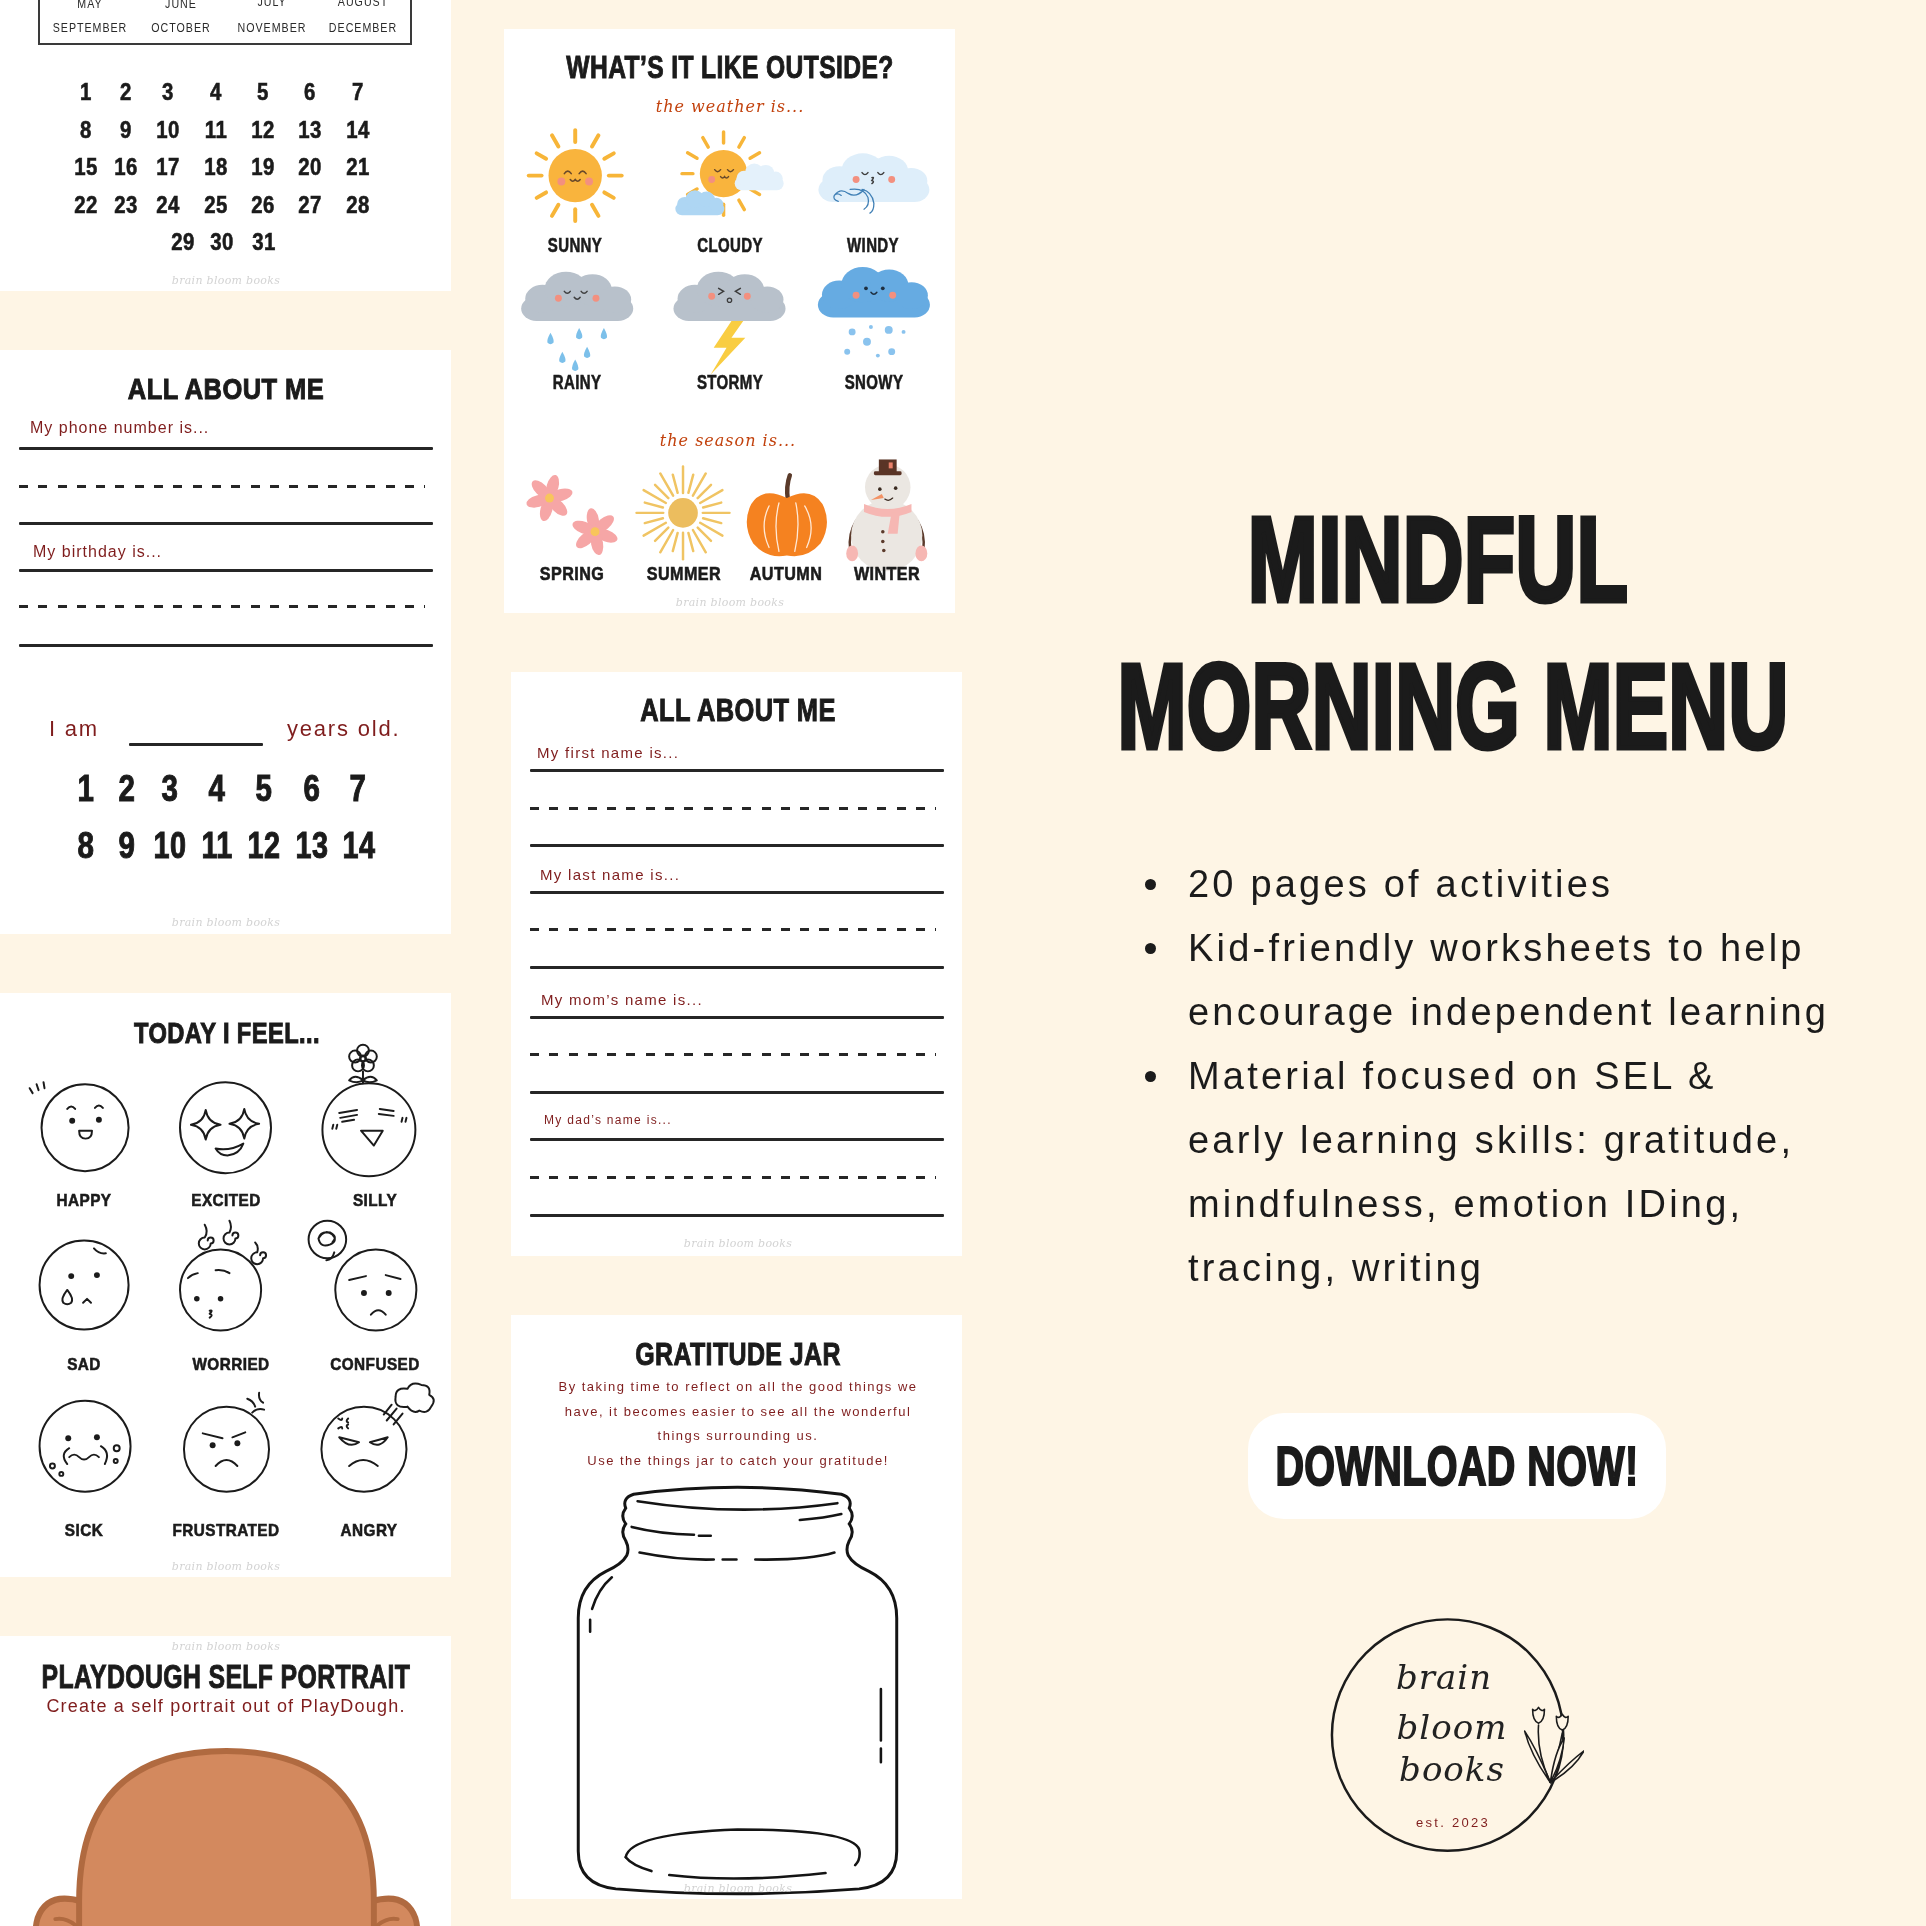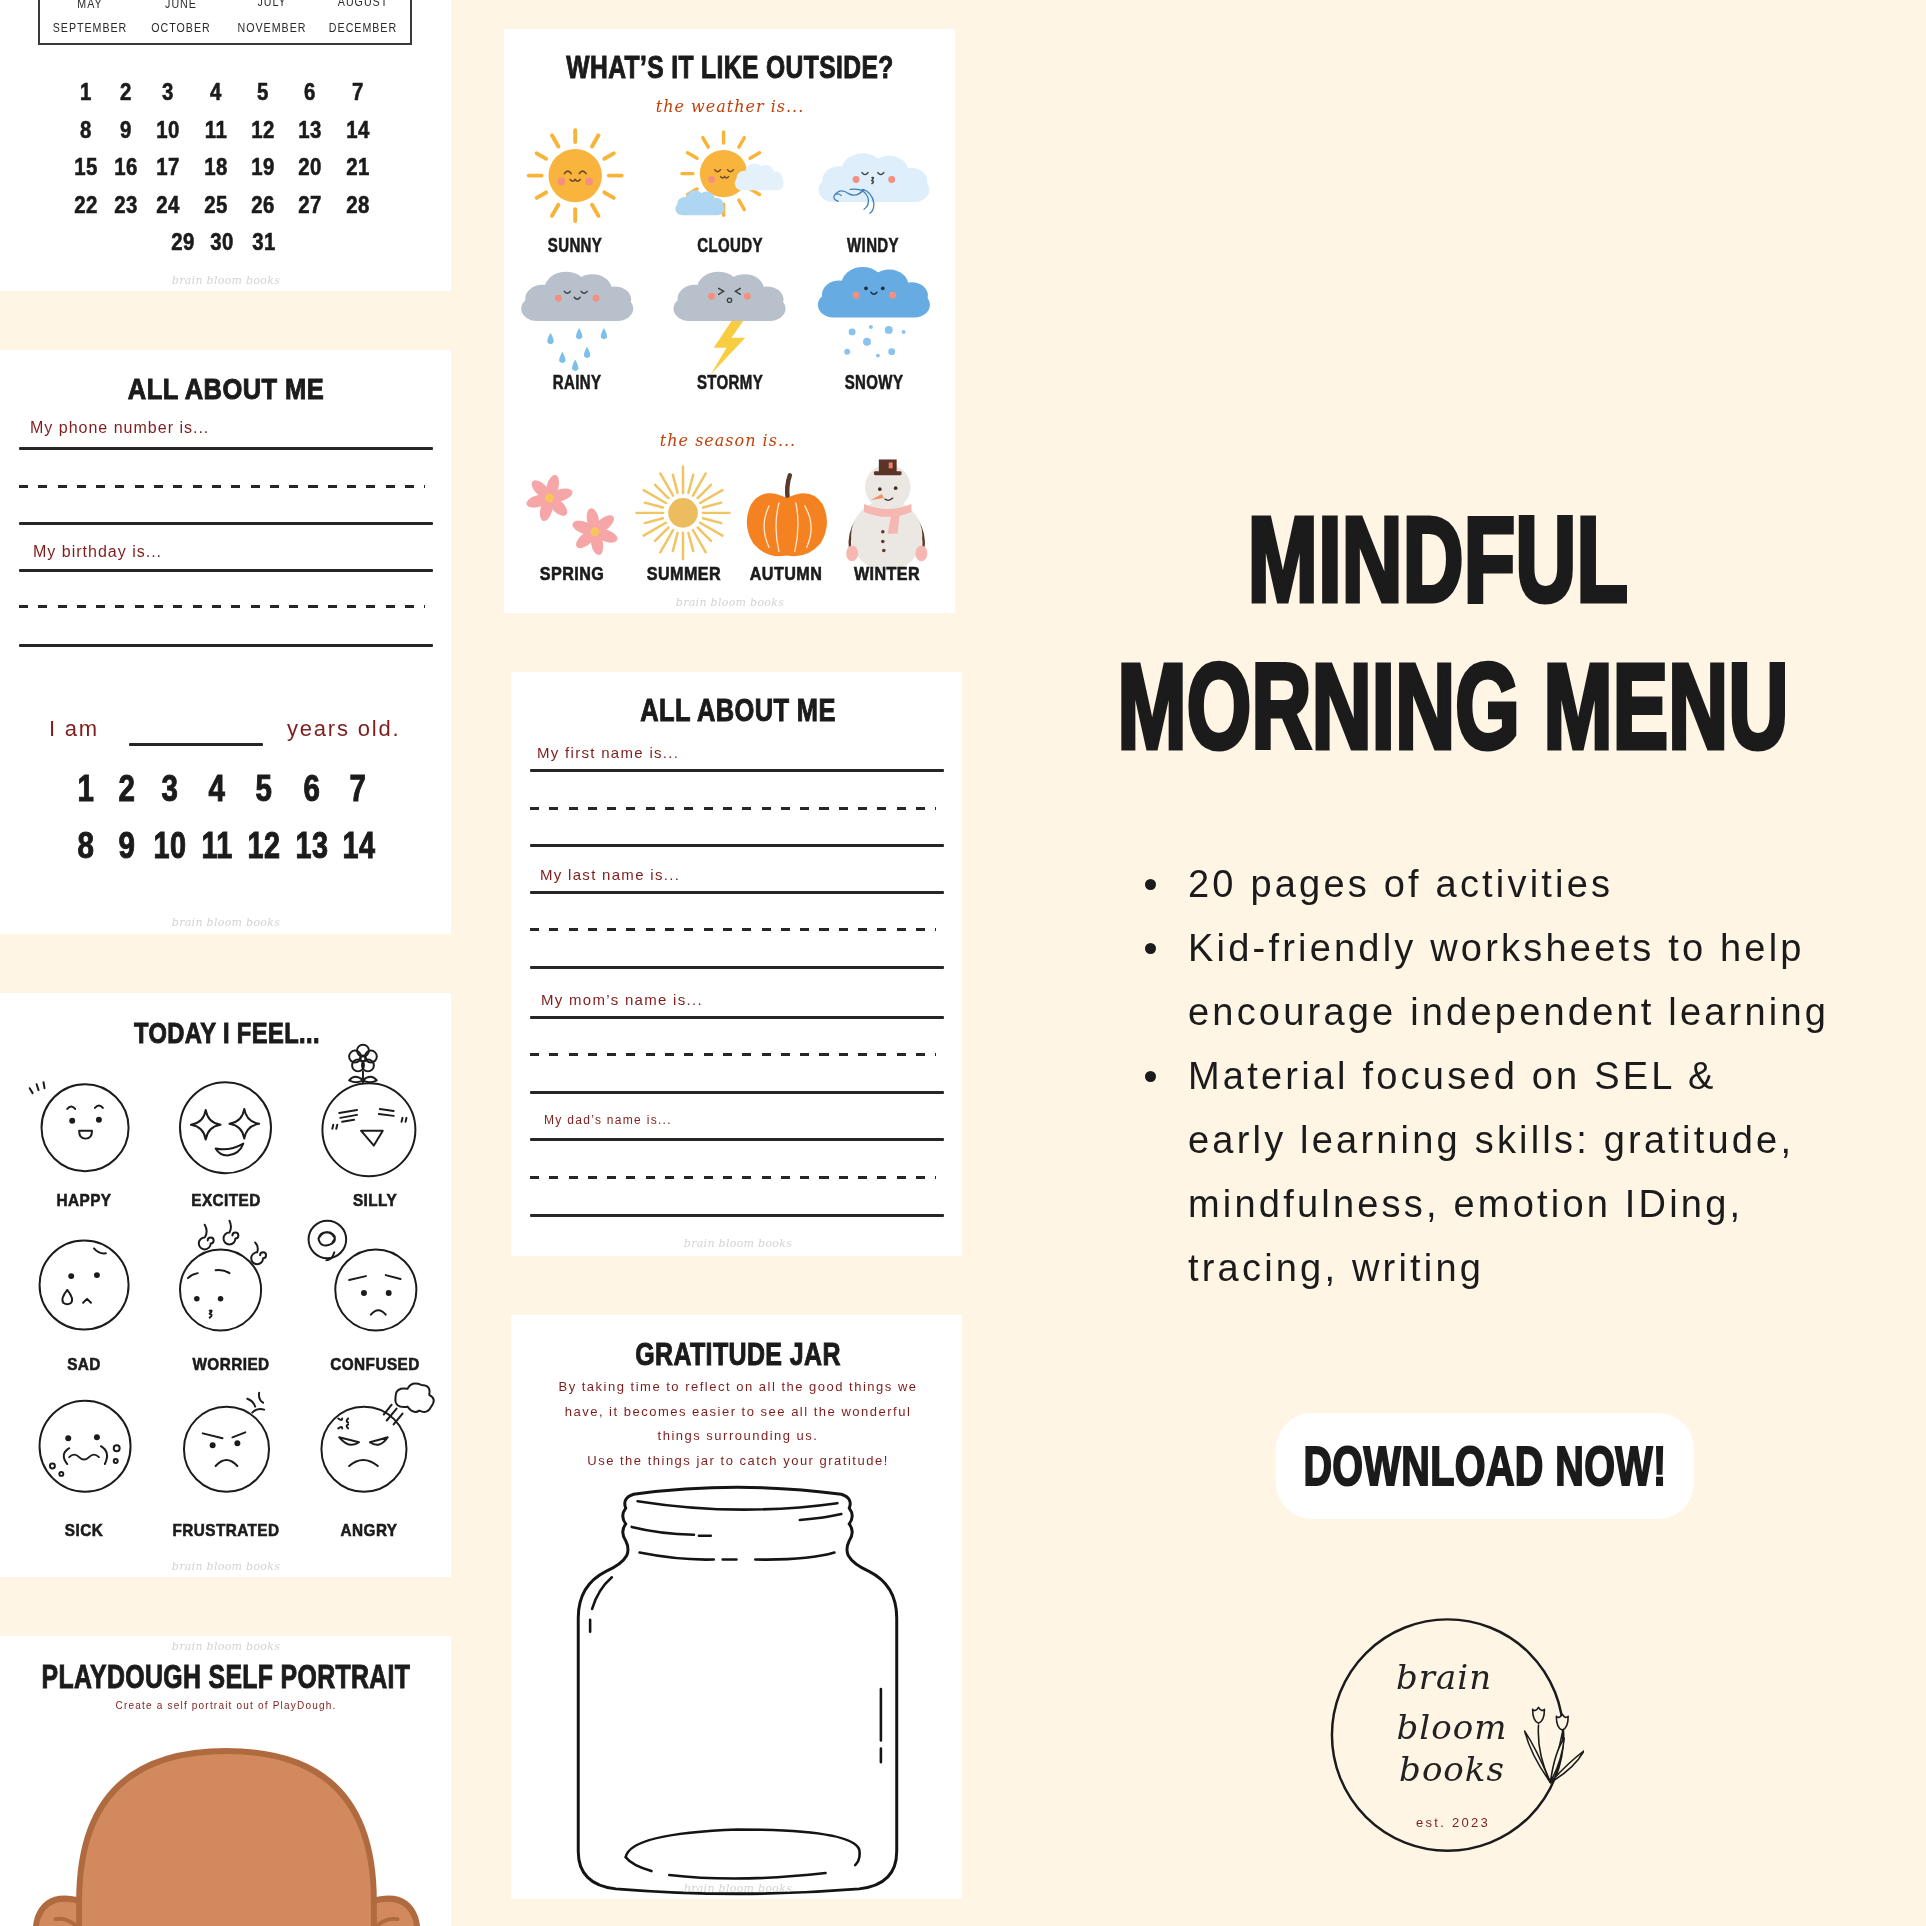--- a/index.html
+++ b/index.html
@@ -205,21 +205,21 @@
 
 <section class="page" style="left:0;top:1636px;">
   <svg class="overlay" width="451" height="584" viewBox="0 0 456 590">
     <path d="M82 268 Q48 258 38 285 Q32 305 44 330 L82 330 Z" fill="#d3895e" stroke="#b06a40" stroke-width="6"></path>
     <path d="M376 268 Q410 258 420 285 Q426 305 414 330 L376 330 Z" fill="#d3895e" stroke="#b06a40" stroke-width="6"></path>
     <path d="M56 286 q10 -2 20 6 M402 286 q-10 -2 -20 6" stroke="#b06a40" stroke-width="4" fill="none" stroke-linecap="round"></path>
     <path d="M80 600 L80 268 Q80 116 229 116 Q378 116 378 268 L378 600 Z" fill="#d3895e" stroke="#b06a40" stroke-width="6"></path>
   </svg>
   <div class="abs wm cc" style="left:226px;top:10px;">brain bloom books</div>
   <div class="abs bub" style="left:226px;top:40px;font-size:34px;--sx:0.73;--st:1px;">PLAYDOUGH SELF PORTRAIT</div>
-  <div class="abs hand cc" style="left:226px;top:70px;font-size:10px;letter-spacing:1.2px;">Create a self portrait out of PlayDough.</div>
+  <div class="abs hand cc" style="left:226px;top:70px;font-size:18px;letter-spacing:1.2px;">Create a self portrait out of PlayDough.</div>
 </section>
 
 <section class="page" style="left:504px;top:29px;padding-left:34px;">
   <svg class="overlay" width="451" height="584" viewBox="0 0 456 590">
     <defs>
       <g id="cloudshape">
         <rect x="-55" y="-6" width="110" height="30" rx="15"></rect>
         <circle cx="-34" cy="-3" r="17"></circle>
         <circle cx="-11" cy="-15" r="21"></circle>
         <circle cx="15" cy="-14" r="19"></circle>
@@ -472,21 +472,21 @@
   </div>
   <div class="feature">
     <span class="bullet"></span>
     <div class="fline">Material focused on SEL &amp;</div>
     <div class="fline">early learning skills: gratitude,</div>
     <div class="fline">mindfulness, emotion IDing,</div>
     <div class="fline">tracing, writing</div>
   </div>
 </div>
 
-<div class="cta" style="left:1276px;top:1413px;">
+<div class="cta" style="left:1248px;top:1413px;">
   <span class="abs bub" style="left:209px;top:53px;font-size:55px;--sx:0.72;--st:2px;">DOWNLOAD NOW!</span>
 </div>
 
 <div style="position:absolute;left:0;top:0;">
   <svg style="position:absolute;left:1327px;top:1614px;" width="257" height="248" viewBox="0 0 260 250">
     <circle cx="122" cy="122" r="117" fill="none" stroke="#1b1b1b" stroke-width="2.5"></circle>
     <g stroke="#1b1b1b" stroke-width="1.6" fill="#fef5e5" stroke-linejoin="round" stroke-linecap="round">
       <path d="M226 170 Q212 140 214 112"></path>
       <path d="M226 170 Q234 140 238 120"></path>
       <path d="M226 170 q-20 -28 -26 -52 q12 18 26 52 Z"></path>

